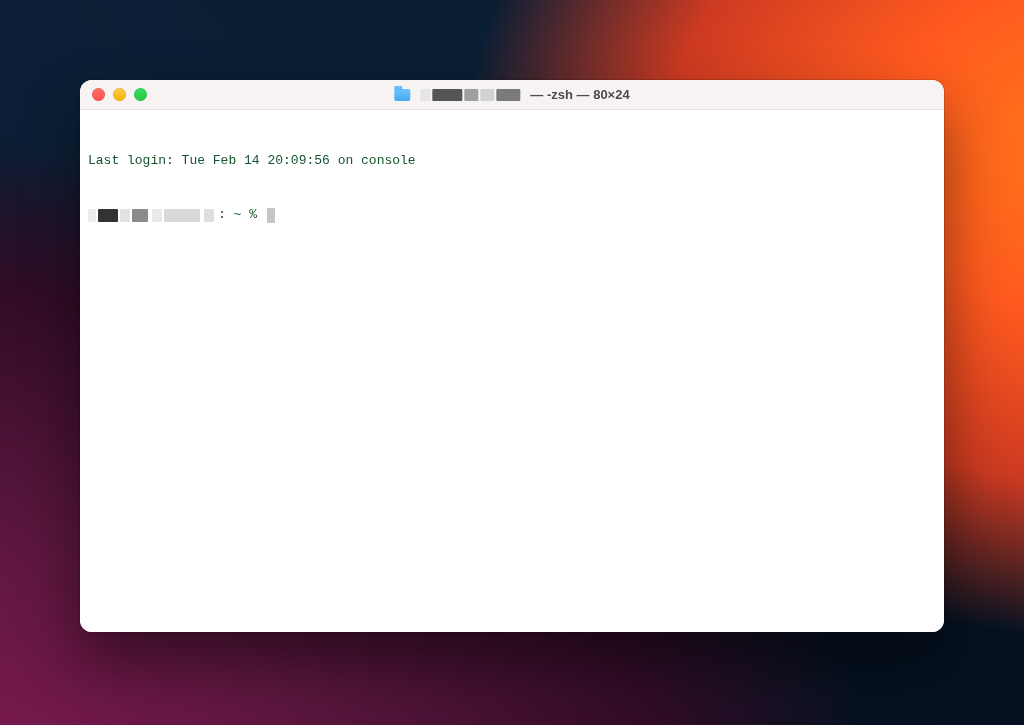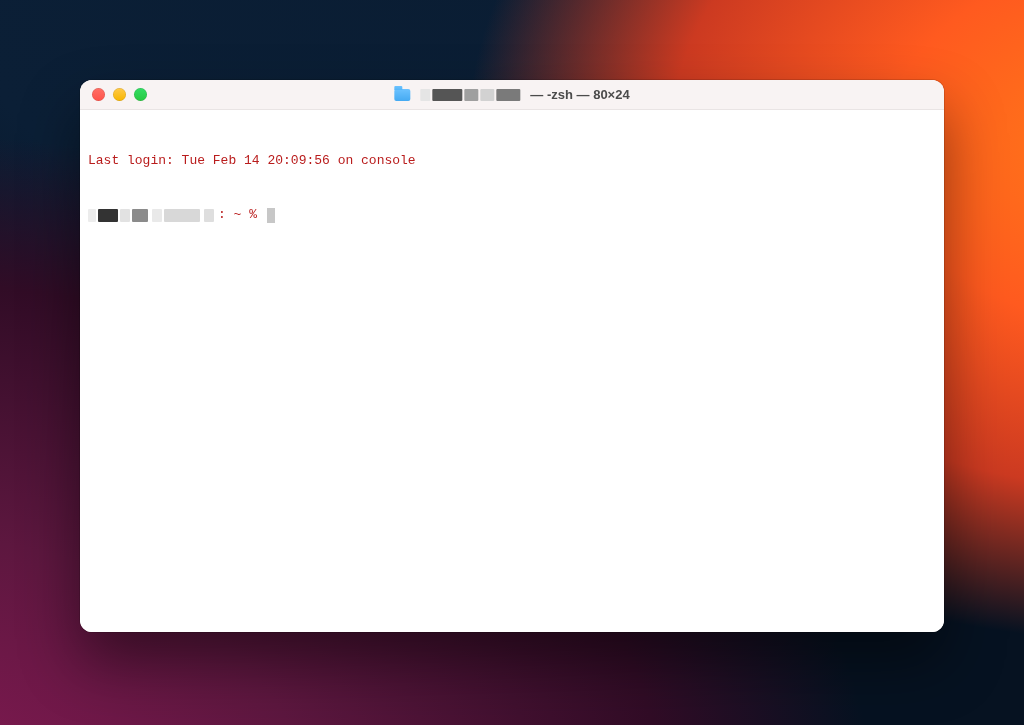--- a/index.html
+++ b/index.html
@@ -97,21 +97,21 @@
     }
 
     .terminal-body {
       flex: 1 1 auto;
       position: relative;
       background: #ffffff;
       padding: 6px 8px;
       font-family: "SF Mono", ui-monospace, Menlo, Monaco, "Courier New", monospace;
       font-size: 13px;
       line-height: 18px;
-      color: #b91c1c;
+      color: #14532d;
       white-space: pre;
       cursor: text;
     }
 
     .line { display: flex; align-items: center; height: 18px; }
 
     .cursor-block {
       display: inline-block;
       width: 8px; height: 15px;
       background: #c7c7c7;

